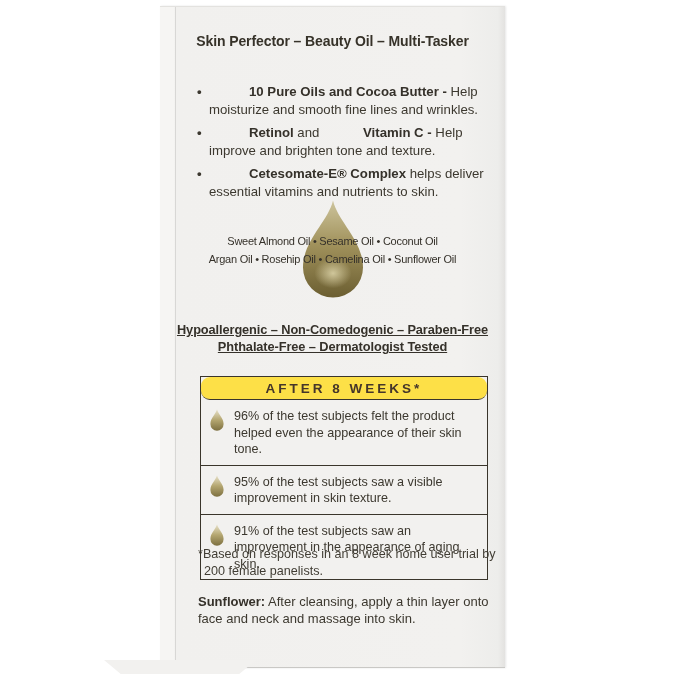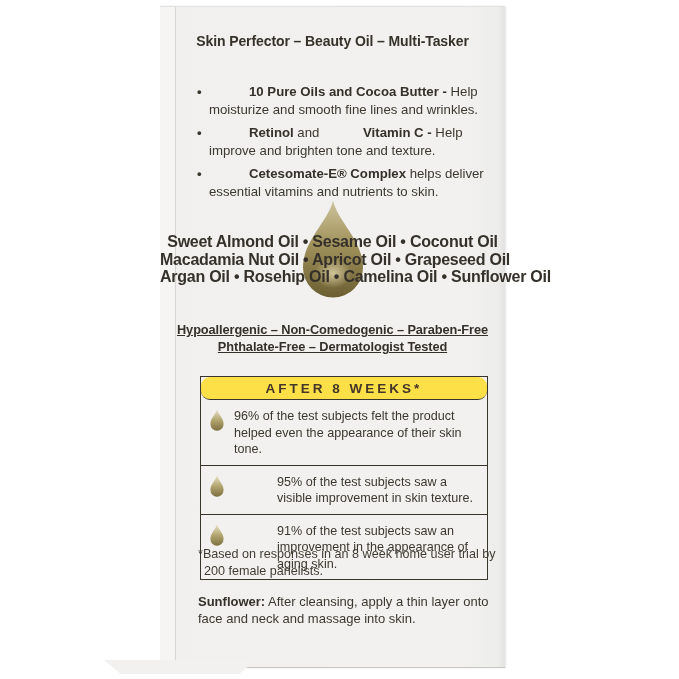--- a/index.html
+++ b/index.html
@@ -35,35 +35,35 @@
   
   .benefits{position:absolute;top:76px;left:37px;width:292px;font-size:13.2px;line-height:17.5px;}
   .benefit{position:relative;padding-left:12px;margin-bottom:6px;}
   .benefit .dot{position:absolute;left:0;top:0;font-weight:bold;}
   .benefit .b{font-weight:bold;color:#35312a;margin-left:40px;}
 
   
   .big-drop{position:absolute;top:192px;left:50%;transform:translateX(-50%);
             width:80px;height:100px;z-index:0;}
   .oils{position:absolute;top:226px;left:0;width:100%;z-index:1;text-align:center;
-        font-weight:bold;font-size:16px;line-height:17.5px;color:#35312a;
+        font-weight:normal;font-size:11px;line-height:17.5px;color:#35312a;
         letter-spacing:-0.25px;white-space:nowrap;}
 
   
   .claims{position:absolute;top:314px;left:0;width:100%;text-align:center;
           font-weight:bold;font-size:12.8px;line-height:17px;color:#35312a;letter-spacing:-0.1px;text-decoration:underline;}
 
   
   .results{position:absolute;top:369px;left:40px;width:288px;
            border:1.6px solid #3a352b;background:#f2f1ef;box-sizing:border-box;}
   .results-hdr{height:22px;background:#fde047;border-bottom:1.6px solid #3a352b;
                display:flex;align-items:center;justify-content:center;
                font-size:13.5px;font-weight:600;letter-spacing:3px;color:#45362a;border-radius:9px;}
   .result-row{display:flex;align-items:flex-start;padding:7px 8px 6px 6px;min-height:31px;}
-  .result-row + .result-row{border-top:1.6px solid #3a352b;gap:43px;}
+  .result-row + .result-row{border-top:1.6px solid #3a352b;}
   .mini-drop{width:16px;height:22px;flex:0 0 16px;margin:2px 8px 0 2px;}
   .result-text{margin:1px;font-size:12.6px;line-height:16.5px;color:#3c382f;}
 
   
   .footnote{position:absolute;top:539px;left:38px;width:300px;
             font-size:12.6px;line-height:16.5px;padding-left:6px;text-indent:-6px;color:#413d34;}
   .directions{position:absolute;top:586px;left:38px;width:308px;
               font-size:13px;line-height:17px;color:#3c382f;}
   .directions .b{font-weight:bold;color:#35312a;}
 </style>
@@ -107,21 +107,20 @@
           <div class="benefit"><span class="dot">•</span><span class="b">Cetesomate-E® Complex</span><span> helps deliver essential vitamins and nutrients to skin.</span></div>
         </div>
 
       <svg class="big-drop" viewBox="0 0 100 140">
         <use href="#droplet-shape" fill="url(#goldBig)"></use>
         <ellipse cx="50" cy="104" rx="26" ry="21" fill="url(#glow)"></ellipse>
       </svg>
 
       <div class="oils">
           <div>Sweet Almond Oil • Sesame Oil • Coconut Oil</div>
-          <div>Macadamia Nut Oil • Apricot Oil • Grapeseed Oil</div>
           <div>Argan Oil • Rosehip Oil • Camelina Oil • Sunflower Oil</div>
         </div>
 
       <div class="claims">
         <div>Hypoallergenic – Non-Comedogenic – Paraben-Free</div>
         <div>Phthalate-Free – Dermatologist Tested</div>
       </div>
 
       <div class="results">
         <div class="results-hdr">AFTER 8 WEEKS*</div>

